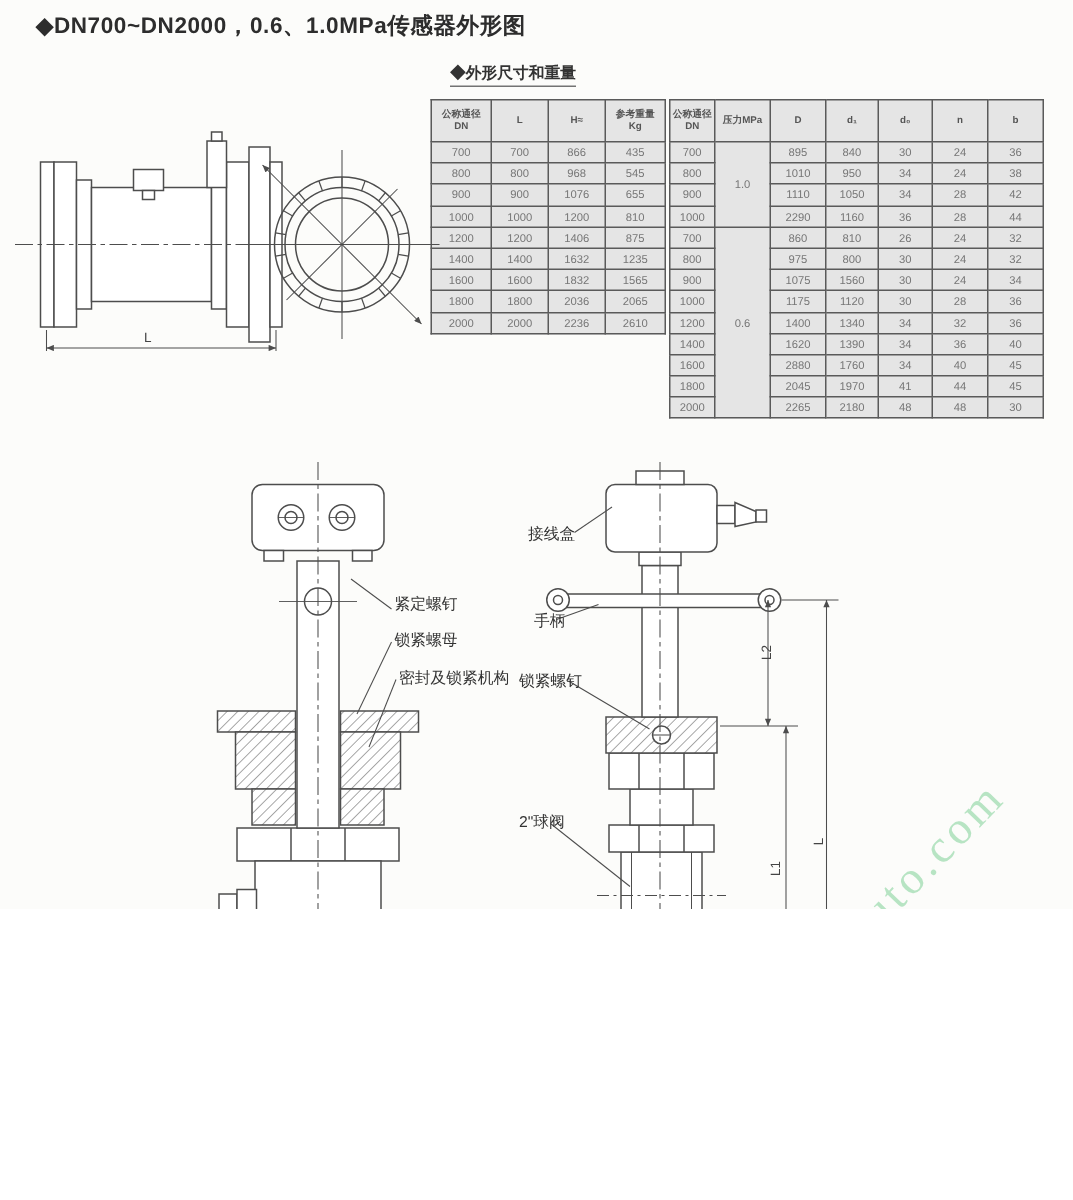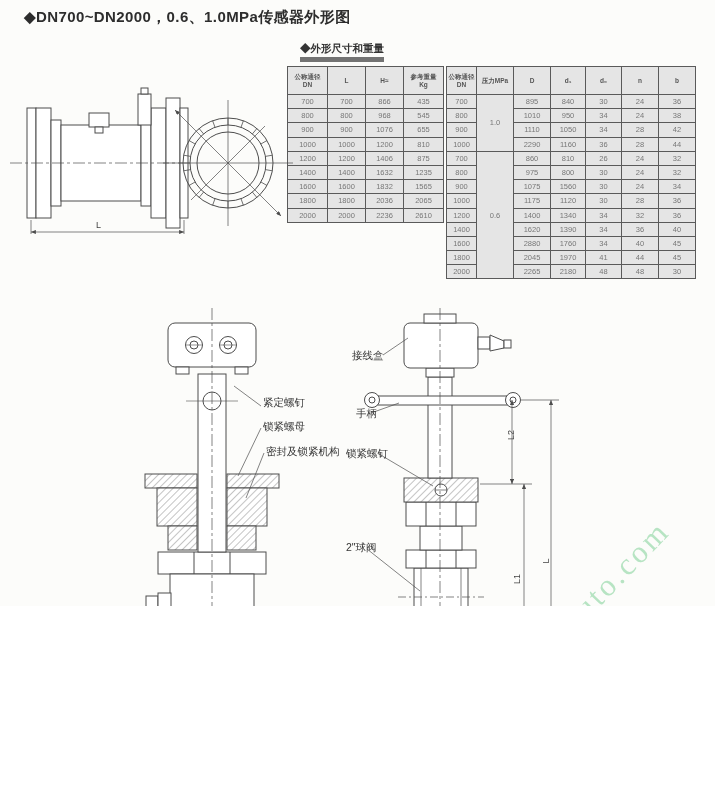--- a/index.html
+++ b/index.html
@@ -1,20 +1,20 @@
 <!DOCTYPE html>
 <html><head>
 <meta charset="utf-8">
 <style>
   html,body{margin:0;padding:0}
   .page{position:relative;width:715px;height:606px;background:#fcfcfa;overflow:hidden;
         font-family:"Liberation Sans",sans-serif;color:#333}
   .title{position:absolute;left:24px;top:8px;font-size:15px;font-weight:bold;color:#2d2d2d;letter-spacing:.4px}
   .subtitle{position:absolute;left:300px;top:42px;font-size:10.5px;font-weight:bold;color:#333;
-            border-bottom:5px solid #737373;padding-bottom:1px}
+            border-bottom:1px solid #737373;padding-bottom:1px}
   .tbl-host{position:absolute}
   #left-table-host{left:287px;top:66px}
   #right-table-host{left:446px;top:66px}
   table{border-collapse:collapse;background:#e5e5e5}
   th,td{border:1px solid #5a5a5a;text-align:center;vertical-align:middle;padding:0}
   th{font-size:6.5px;color:#555;font-weight:bold;line-height:1.15;white-space:pre-line;height:27px}
   td{font-size:7.5px;color:#777;height:13.2px}
   #left-table-host th:nth-child(1){width:39px}
   #left-table-host th:nth-child(2){width:37px}
   #left-table-host th:nth-child(3){width:37px}

